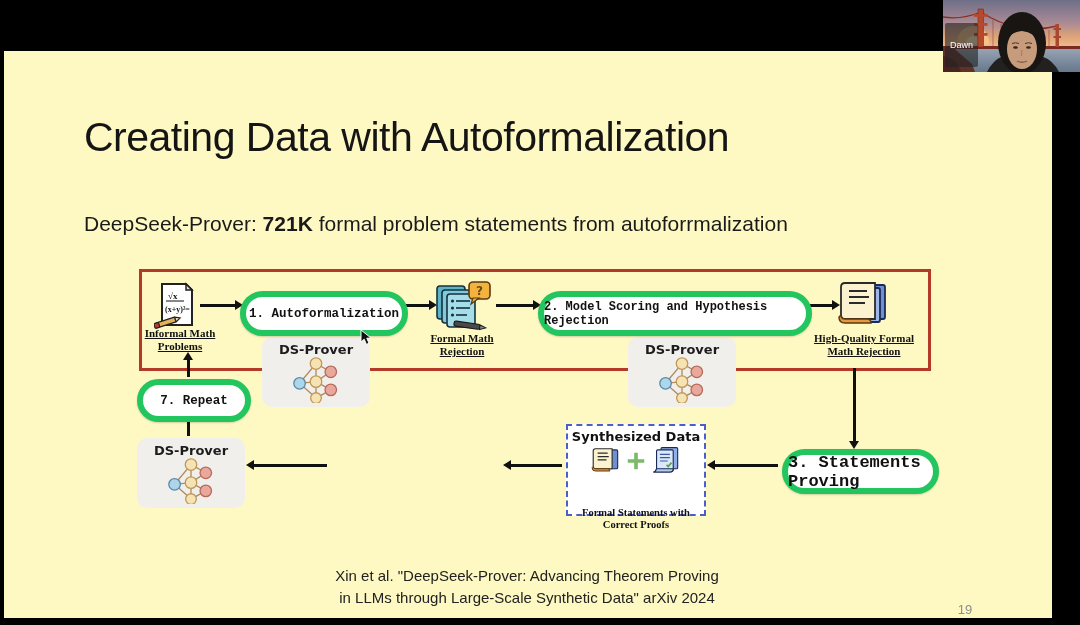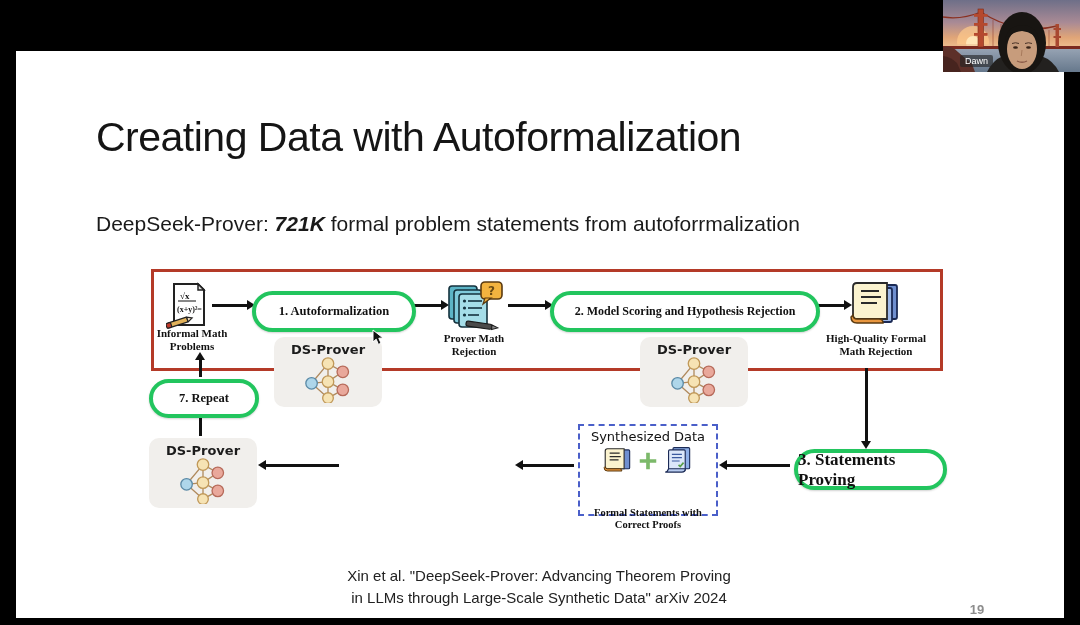--- a/index.html
+++ b/index.html
@@ -1,73 +1,73 @@
 <!DOCTYPE html>
 <html><head>
 <meta charset="utf-8">
 <style>
   html,body{margin:0;padding:0;background:#000;}
   .stage{position:relative;width:1080px;height:625px;background:#000;overflow:hidden;
          font-family:"Liberation Sans",sans-serif;}
-  .slide{position:absolute;left:16px;top:51px;width:1048px;height:567px;background:#ffffff;}
+  .slide{position:absolute;left:4px;top:51px;width:1048px;height:567px;background:#fef9c3;}
 
   .slide-title{position:absolute;left:80px;top:63px;font-size:41px;letter-spacing:-0.5px;
                color:#151515;font-weight:500;}
   .slide-subtitle{position:absolute;left:80px;top:161px;font-size:21px;color:#1a1a1a;}
-  .slide-subtitle .hl{font-weight:bold;font-style:italic;}
+  .slide-subtitle .hl{font-weight:bold;}
 
   
   .diagram{position:absolute;inset:0;}
   .redbox{position:absolute;left:135px;top:218px;width:786px;height:96px;
           border:3px solid #b43a28;z-index:1;background:transparent;}
 
-  .oval{position:absolute;background:#fff;border:4px solid #22c55e;border-radius:999px;
+  .oval{position:absolute;background:#fff;border:6px solid #22c55e;border-radius:999px;
         display:flex;align-items:center;justify-content:center;z-index:3;
-        font-family:Liberation Serif, serif;font-weight:bold;color:#111;
+        font-family:Liberation Mono, monospace;font-weight:bold;color:#111;
         box-shadow:0 1px 2px rgba(0,0,0,.18);}
 
   .node-label{position:absolute;text-align:center;z-index:3;color:#111;
-        font-family:"Liberation Serif",serif;font-weight:bold;font-size:11px;line-height:13px;}
+        font-family:"Liberation Serif",serif;font-weight:bold;font-size:11px;line-height:13px;text-decoration:underline;}
 
   .icon-abs{position:absolute;z-index:3;}
 
   .ds-card{position:absolute;width:108px;height:70px;background:#f1efec;border-radius:10px;
         z-index:2;display:flex;flex-direction:column;align-items:center;padding-top:5px;box-sizing:border-box;}
   .ds-card .ds-label{font-family:"DejaVu Sans",sans-serif;font-weight:bold;font-size:13px;color:#1c1c1c;}
 
   .synth{position:absolute;left:562px;top:373px;width:140px;height:92px;background:#fff;
         border:2px dashed #4a5fc9;z-index:3;text-align:center;box-sizing:border-box;padding-top:3px;}
-  .synth .synth-title{font-family:"DejaVu Sans",sans-serif;font-weight:normal;font-size:13px;color:#111;}
+  .synth .synth-title{font-family:"DejaVu Sans",sans-serif;font-weight:bold;font-size:13px;color:#111;}
   .synth .synth-icons{display:flex;align-items:center;justify-content:center;gap:4px;height:32px;margin-top:1px;}
   .synth .synth-label{font-family:"Liberation Serif",serif;font-weight:bold;font-size:10.5px;line-height:12px;color:#111;margin-top:30px;}
 
   .arr{position:absolute;background:#111;z-index:2;}
   .arr.h{height:2.5px;}
   .arr.v{width:2.5px;}
   .arr .hd{position:absolute;width:0;height:0;}
   .arr.h .hd.r{right:-7px;top:50%;transform:translateY(-50%);
        border-left:8px solid #111;border-top:5px solid transparent;border-bottom:5px solid transparent;}
   .arr.h .hd.l{left:-7px;top:50%;transform:translateY(-50%);
        border-right:8px solid #111;border-top:5px solid transparent;border-bottom:5px solid transparent;}
   .arr.v .hd.u{top:-7px;left:50%;transform:translateX(-50%);
        border-bottom:8px solid #111;border-left:5px solid transparent;border-right:5px solid transparent;}
   .arr.v .hd.d{bottom:-7px;left:50%;transform:translateX(-50%);
        border-top:8px solid #111;border-left:5px solid transparent;border-right:5px solid transparent;}
 
   .citation{position:absolute;left:98px;top:514px;width:850px;text-align:center;
         font-size:15px;line-height:22px;color:#222;}
   .pagenum{position:absolute;left:941px;top:551px;width:40px;text-align:center;
-        font-size:13px;color:#8d8d8d;font-weight:bold;}
+        font-size:13px;color:#8d8d8d;}
 
   .cursor{position:absolute;left:356px;top:278px;z-index:6;}
 
   
   .webcam{position:absolute;right:0;top:0;width:137px;height:72px;overflow:hidden;z-index:10;background:#333;}
-  .cam-name{position:absolute;left:17px;bottom:5px;background:rgba(35,35,35,.62);color:#fff;
-        font-size:9px;padding:1px 5px;border-radius:2px;font-family:"Liberation Sans",sans-serif;}
+  .cam-name{position:absolute;left:2px;bottom:5px;background:rgba(35,35,35,.62);color:#fff;
+        font-size:9px;padding:17px 5px;border-radius:2px;font-family:"Liberation Sans",sans-serif;}
 </style>
 </head>
 <body>
 
 <div class="stage">
 
   <div class="slide">
 
     <div class="slide-title">Creating Data with Autoformalization</div>
 
@@ -110,21 +110,21 @@
           <path d="M22 34 L33 34" stroke="#15323e" stroke-width="1.6"></path>
         <rect x="35" y="1" width="21" height="17" rx="4" fill="#f3b33f" stroke="#5a3a10" stroke-width="1.6"></rect>
         <path d="M39 17 L37 23 L45 17 Z" fill="#f3b33f" stroke="#5a3a10" stroke-width="1.2"></path>
         <text x="42" y="14" font-size="12" font-family="DejaVu Sans, sans-serif" font-weight="bold" fill="#6b4a12">?</text>
         <g transform="rotate(8 35 44)">
           <rect x="20" y="42" width="26" height="5" rx="2" fill="#4a4a4a" stroke="#1a1a1a" stroke-width="1.2"></rect>
           <path d="M46 42.5 L52 44.5 L46 47 Z" fill="#8a8a8a" stroke="#1a1a1a" stroke-width="1"></path>
         </g>
       </svg>
       <div class="node-label" style="left:408px;top:281px;width:100px">
-        <div>Prover Math</div>
+        <div>Formal Math</div>
         <div>Rejection</div>
       </div>
 
       <div class="oval" style="left:534px;top:240px;width:262px;height:33px;font-size:12px">2. Model Scoring and Hypothesis Rejection</div>
 
       <svg class="icon-abs" style="left:833px;top:228px" width="54" height="52" viewBox="0 0 54 52">
         <rect x="20" y="6" width="28" height="34" rx="2" fill="#6f8fd0" stroke="#1b2a55" stroke-width="1.8"></rect>
         <rect x="15" y="9" width="28" height="34" rx="2" fill="#9db8e8" stroke="#1b2a55" stroke-width="1.8"></rect>
         <path d="M8 4 L38 4 L38 40 L8 40 Q4 40 4 36 L4 8 Q4 4 8 4 Z" fill="#fbf3cf" stroke="#2a2a2a" stroke-width="1.8"></path>
         <path d="M12 12 L30 12 M12 18 L32 18 M12 24 L28 24" stroke="#2a2a2a" stroke-width="1.8"></path>

